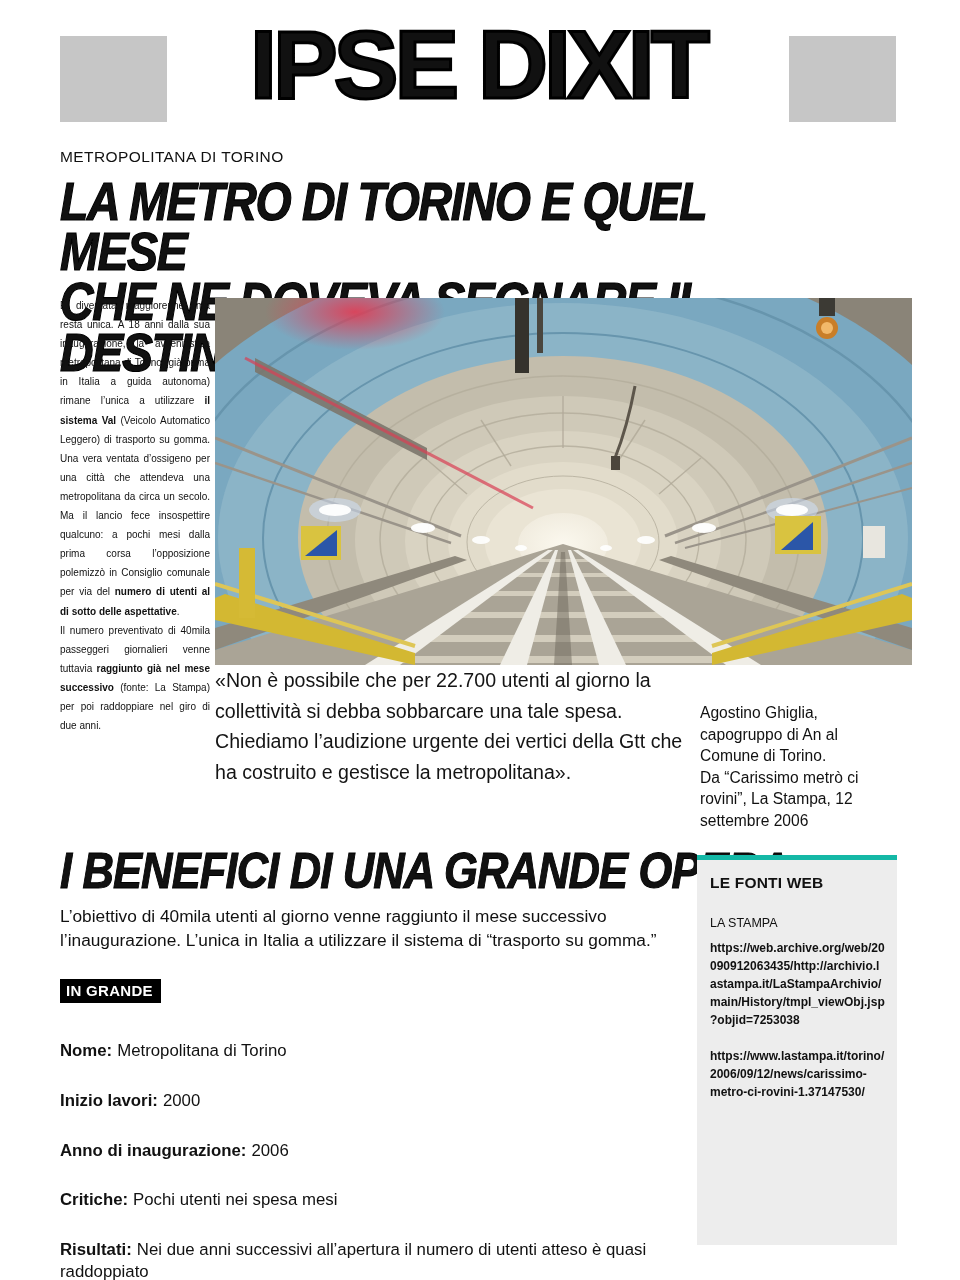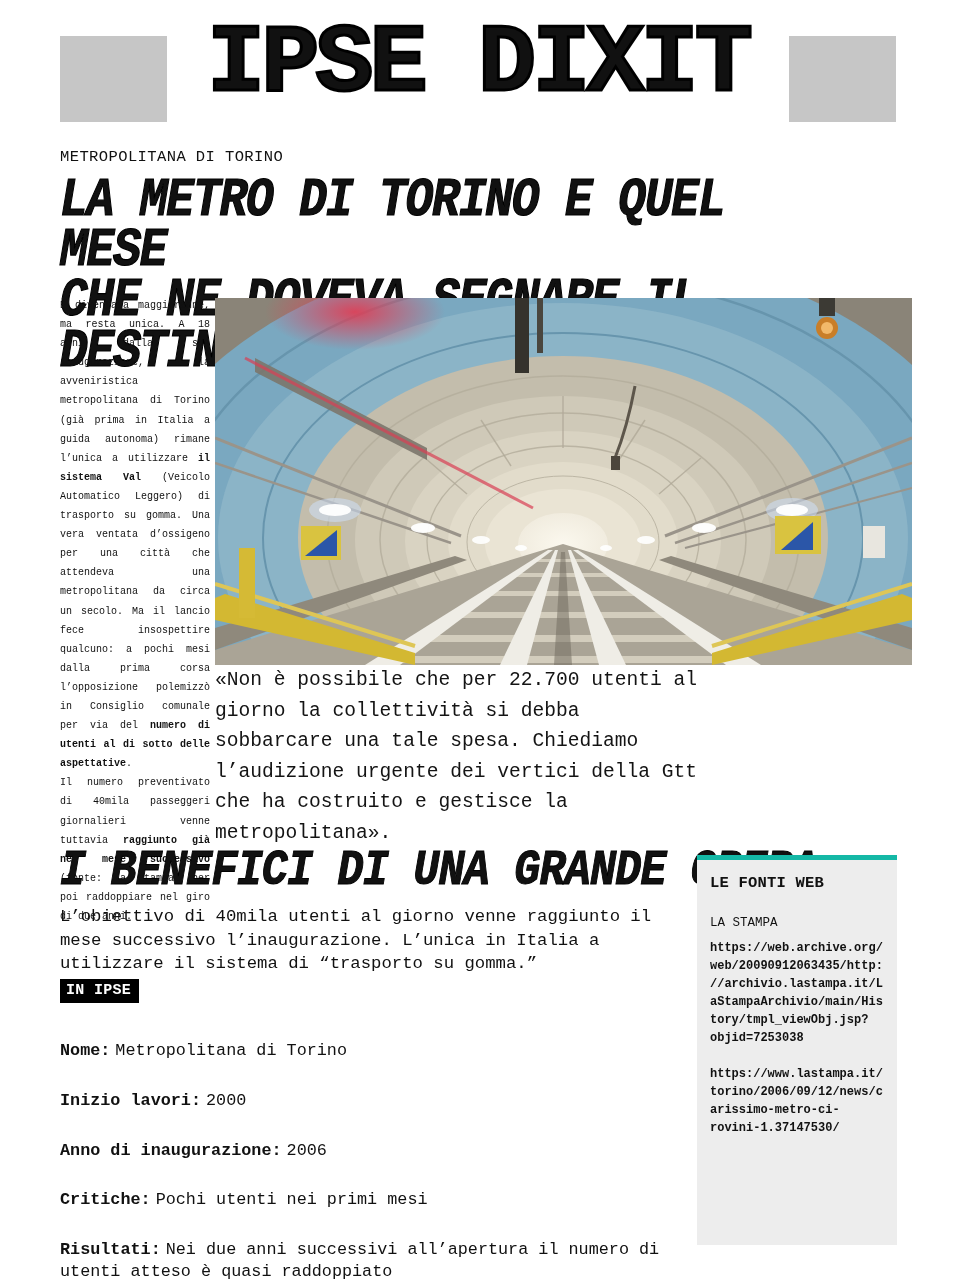--- a/index.html
+++ b/index.html
@@ -1,17 +1,17 @@
 <!DOCTYPE html>
 <html lang="it"><head>
 <meta charset="utf-8">
 <style>
   html,body{margin:0;padding:0;background:#fff;}
   .page{position:relative;width:960px;height:1280px;background:#fff;overflow:hidden;
-        font-family:Liberation Mono, monospace;color:#111;}
+        font-family:Liberation Sans, sans-serif;color:#111;}
 
   
   .sq{position:absolute;background:#c6c6c6;width:107px;height:86px;top:36px;}
   .sq.left{left:60px;} .sq.right{left:789px;}
   .masthead-title{position:absolute;left:167px;top:16px;width:622px;text-align:center;
     font-size:97px;font-weight:bold;letter-spacing:-4px;line-height:1;
     -webkit-text-stroke:3px #000;white-space:nowrap;}
 
   .kicker{position:absolute;left:60px;top:148px;font-size:15.5px;letter-spacing:.4px;}
 
@@ -189,31 +189,37 @@
           <rect x="24" y="250" width="16" height="70" fill="#d5ba35"></rect>
           <polygon points="697,300 687,296 497,355 497,367 697,322" fill="#d3b832"></polygon>
           <line x1="697" y1="286" x2="497" y2="348" stroke="#dec656" stroke-width="4"></line>
         </g>
       </svg>
     </div>
   </figure>
 
   <blockquote class="pull-quote">«Non è possibile che  per 22.700 utenti al giorno la collettività si debba sobbarcare una tale spesa. Chiediamo l’audizione urgente dei vertici della Gtt che ha costruito e gestisce la metropolitana».</blockquote>
 
+  <div class="attribution">Agostino Ghiglia,
+capogruppo di An al
+Comune di Torino.
+Da “Carissimo metrò ci
+rovini”, La Stampa, 12
+settembre 2006</div>
 
   <h3 class="benefits-heading">I BENEFICI DI UNA GRANDE OPERA</h3>
   <p class="benefits-par">L’obiettivo di 40mila utenti al giorno venne raggiunto il mese successivo l’inaugurazione. L’unica in Italia a utilizzare il sistema di “trasporto su gomma.”</p>
 
-  <div class="inbreve">IN IPSE</div>
+  <div class="inbreve">IN GRANDE</div>
 
   <div class="facts">
     <div class="fact"><b>Nome:</b><span>Metropolitana di Torino</span></div>
     <div class="fact"><b>Inizio lavori:</b><span>2000</span></div>
     <div class="fact"><b>Anno di inaugurazione:</b><span>2006</span></div>
-    <div class="fact"><b>Critiche:</b><span>Pochi utenti nei primi mesi</span></div>
+    <div class="fact"><b>Critiche:</b><span>Pochi utenti nei spesa mesi</span></div>
     <div class="fact"><b>Risultati:</b><span>Nei due anni successivi all’apertura  il numero di utenti atteso è quasi raddoppiato</span></div>
   </div>
 
   <aside class="fonti">
     <h4>LE FONTI WEB</h4>
     <div class="src">LA STAMPA</div>
     <div class="url">https://web.archive.org/web/20090912063435/http://archivio.lastampa.it/LaStampaArchivio/main/History/tmpl_viewObj.jsp?objid=7253038</div>
     <div class="url">https://www.lastampa.it/torino/2006/09/12/news/carissimo-metro-ci-rovini-1.37147530/</div>
   </aside>
 

